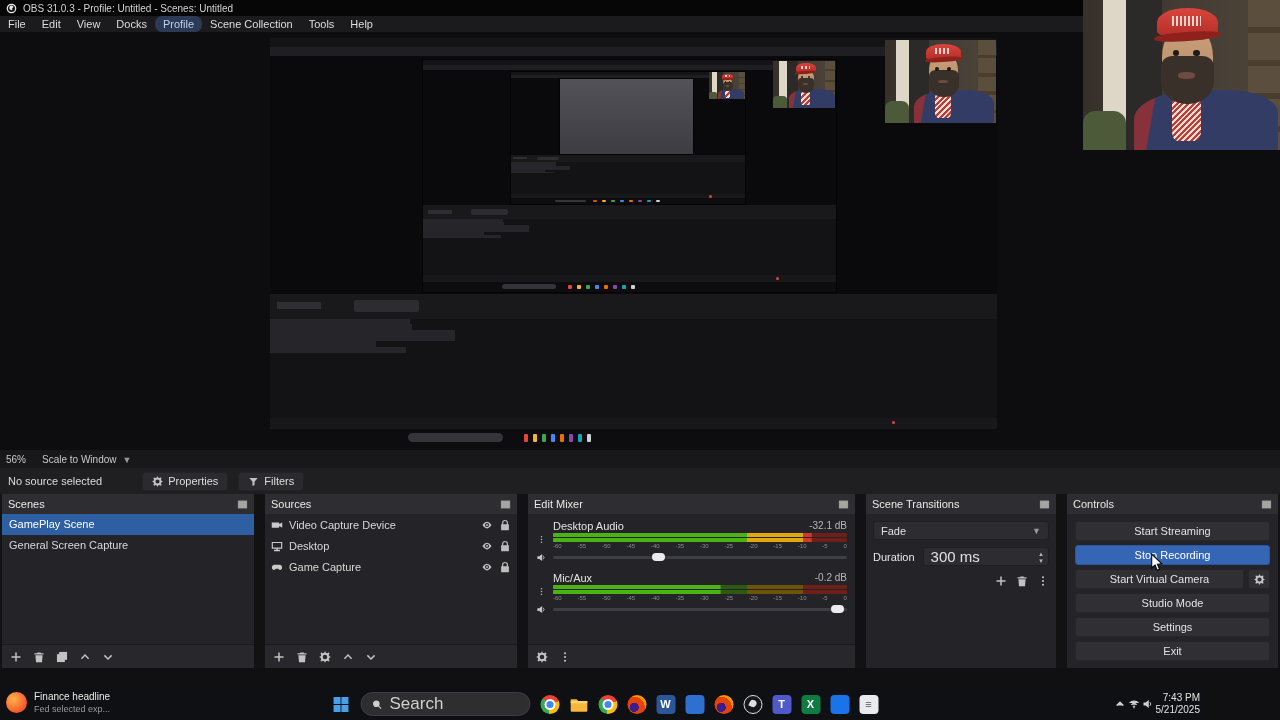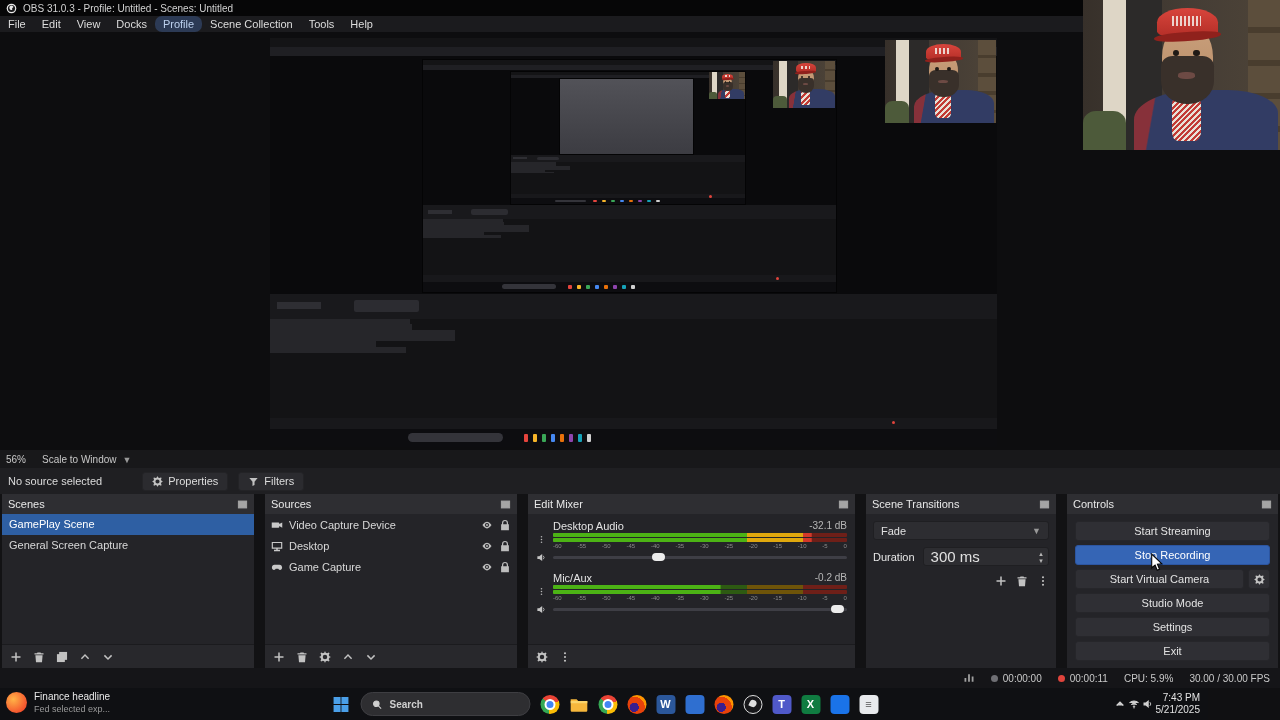--- a/index.html
+++ b/index.html
@@ -91,21 +91,21 @@
   .taskbar{position:absolute;left:0;top:688px;width:1208px;height:32px;background:#0f1013;z-index:6;}
   .tb-widget{position:absolute;left:6px;top:3px;display:flex;align-items:center;gap:7px;cursor:pointer;}
   .widget-ic{width:21px;height:21px;border-radius:50%;background:radial-gradient(circle at 35% 35%,#ffb347,#f4502c 75%);}
   .tb-widget .l1{font-size:10px;color:#e8e8e8;line-height:1.25;}
   .tb-widget .l2{font-size:9px;color:#9a9a9a;line-height:1.2;}
   .tb-center{position:absolute;left:50%;top:0;height:32px;transform:translateX(-50%);display:flex;align-items:center;gap:7px;}
   .start-btn{width:26px;height:26px;display:flex;align-items:center;justify-content:center;border-radius:4px;cursor:pointer;}
   .start-btn .icon{width:17px;height:17px;}
   .search-pill{width:170px;height:24px;background:#2e2e31;border:1px solid #3e3e42;border-radius:12px;display:flex;align-items:center;gap:7px;padding:0 10px;cursor:text;}
   .search-pill .icon{width:11px;height:11px;color:#cfcfcf;}
-  .search-pill span{font-size:10px;color:#cfcfcf;font-weight:bold;}
+  .search-pill span{font-size:17px;color:#cfcfcf;}
   .appbtn{width:24px;height:26px;display:flex;align-items:center;justify-content:center;border-radius:4px;cursor:pointer;}
   .app-sq{width:19px;height:19px;border-radius:4px;display:flex;align-items:center;justify-content:center;font-size:11px;font-weight:bold;color:#fff;}
   .app-chrome{width:19px;height:19px;border-radius:50%;background:conic-gradient(from -50deg,#ea4335 0 33%,#fbbc05 33% 66%,#34a853 66% 100%);position:relative;}
   .app-chrome::after{content:"";position:absolute;inset:4px;border-radius:50%;background:#4285f4;border:2px solid #fff;}
   .app-firefox{width:19px;height:19px;border-radius:50%;background:radial-gradient(circle at 35% 65%,#3a1e8f 0 26%,#e8420b 27% 60%,#ff9500 61% 100%);}
   .app-obs{width:19px;height:19px;border-radius:50%;background:#17171a;border:1.5px solid #dfdfdf;position:relative;}
   .app-obs::after{content:"";position:absolute;left:5px;top:4px;width:7px;height:7px;background:#dfdfdf;border-radius:50% 50% 50% 0;transform:rotate(25deg);}
   .app-folder{width:19px;height:19px;}
   .tb-tray{position:absolute;right:8px;top:0;height:32px;display:flex;align-items:center;gap:2px;}
   .tb-tray .icon{width:12px;height:12px;color:#d0d0d0;cursor:pointer;}
@@ -817,37 +817,20 @@
             <button class="ctl-btn">Settings</button>
           </div>
           <div class="ctl-row">
             <button class="ctl-btn">Exit</button>
           </div>
         </div>
     </section>
 
   </div>
 
-  <div class="statusbar">
-    <span class="icon">
-        <svg viewBox="0 0 16 16">
-          <path d="M2 13h2.4V8H2zM6.8 13h2.4V3H6.8zM11.6 13H14V6h-2.4z"></path>
-        </svg>
-      </span>
-    <span class="sb-item">
-        <span class="dot gray"></span>
-        <span>00:00:00</span>
-      </span>
-    <span class="sb-item">
-        <span class="dot red"></span>
-        <span>00:00:11</span>
-      </span>
-    <span>CPU: 5.9%</span>
-    <span>30.00 / 30.00 FPS</span>
-  </div>
 
   <div class="taskbar">
     <div class="tb-widget">
       <span class="widget-ic"></span>
       <span>
         <div class="l1">Finance headline</div>
         <div class="l2">Fed selected exp...</div>
       </span>
     </div>
     <div class="tb-center">

